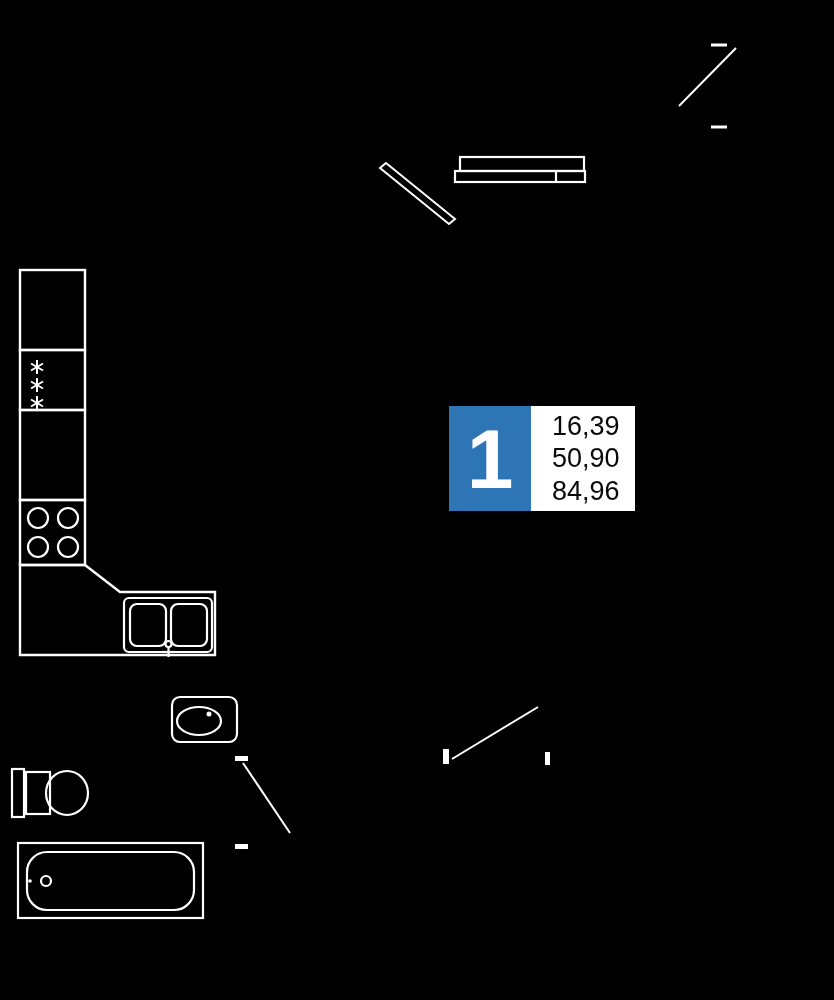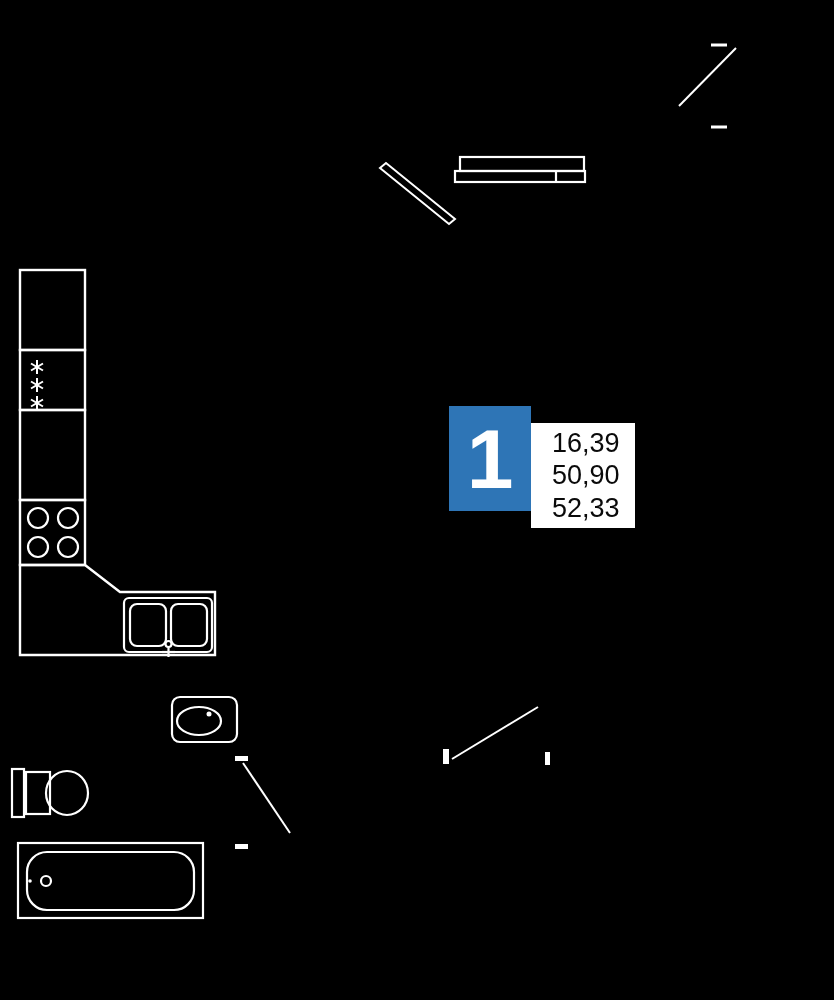--- a/index.html
+++ b/index.html
@@ -21,21 +21,21 @@
     width: 82px; height: 105px;
     background: #2E75B6; color: #FFFFFF;
     display: flex; align-items: center; justify-content: center;
     font-size: 84px; font-weight: 700; line-height: 1;
   }
   .unit-areas {
     width: 104px; height: 105px;
     background: #FFFFFF; color: #0a0a0a;
     display: flex; flex-direction: column; justify-content: center;
     box-sizing: border-box; padding-left: 21px;
-    font-size: 27px; font-weight: 500; line-height: 1.2; margin-top: 17px;
+    font-size: 27px; font-weight: 500; line-height: 1.2;
   }
 </style>
 </head>
 <body>
 
 <div class="canvas">
 
   <svg class="plan-svg" width="834" height="1000" viewBox="0 0 834 1000">
 
     <g stroke="#FFFFFF" stroke-width="2.4" fill="none">
@@ -122,17 +122,17 @@
       <rect x="235" y="844" width="13" height="5" fill="#FFFFFF" stroke="none"></rect>
       <line x1="243" y1="763" x2="290" y2="833" stroke-width="2"></line>
     </g>
   </svg>
 
   <div class="unit-card">
     <div class="unit-number">1</div>
     <div class="unit-areas">
       <div>16,39</div>
       <div>50,90</div>
-      <div>52,33</div>
+      <div>84,96</div>
     </div>
   </div>
 
 </div>
 
 </body></html>

